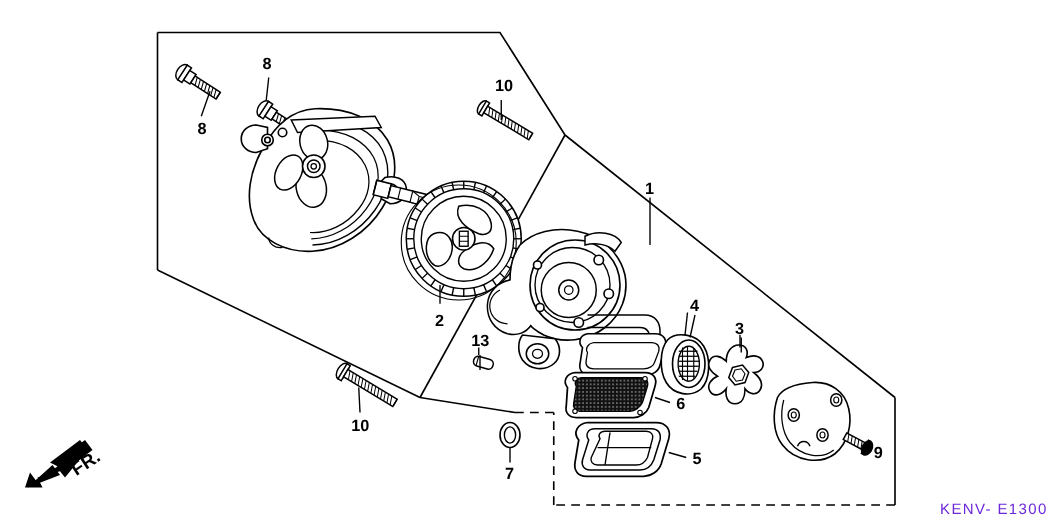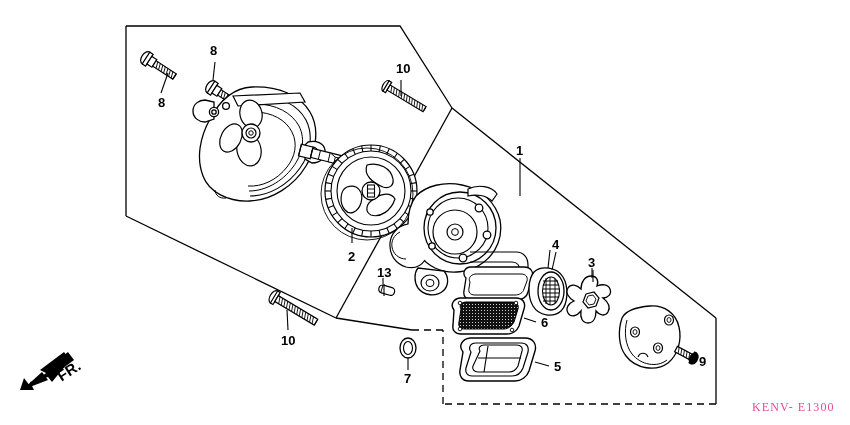--- a/index.html
+++ b/index.html
@@ -21,24 +21,24 @@
     font-family:"Liberation Sans", sans-serif;
     font-weight:bold;
     font-size:13px;
     line-height:13px;
     color:#000000;
     white-space:nowrap;
     user-select:none;
   }
   .diagcode{
     position:absolute;
-    font-family:Liberation Serif, serif;
+    font-family:Liberation Sans, sans-serif;
     font-size:12px;
     letter-spacing:1.1px;
-    color:#ec4899;
+    color:#6d28d9;
     white-space:nowrap;
   }
   .frlabel{
     position:absolute;
     font-family:"Liberation Sans", sans-serif;
     font-weight:bold;
     font-size:15px;
     color:#000000;
     transform:rotate(-33deg);
     transform-origin:left top;

